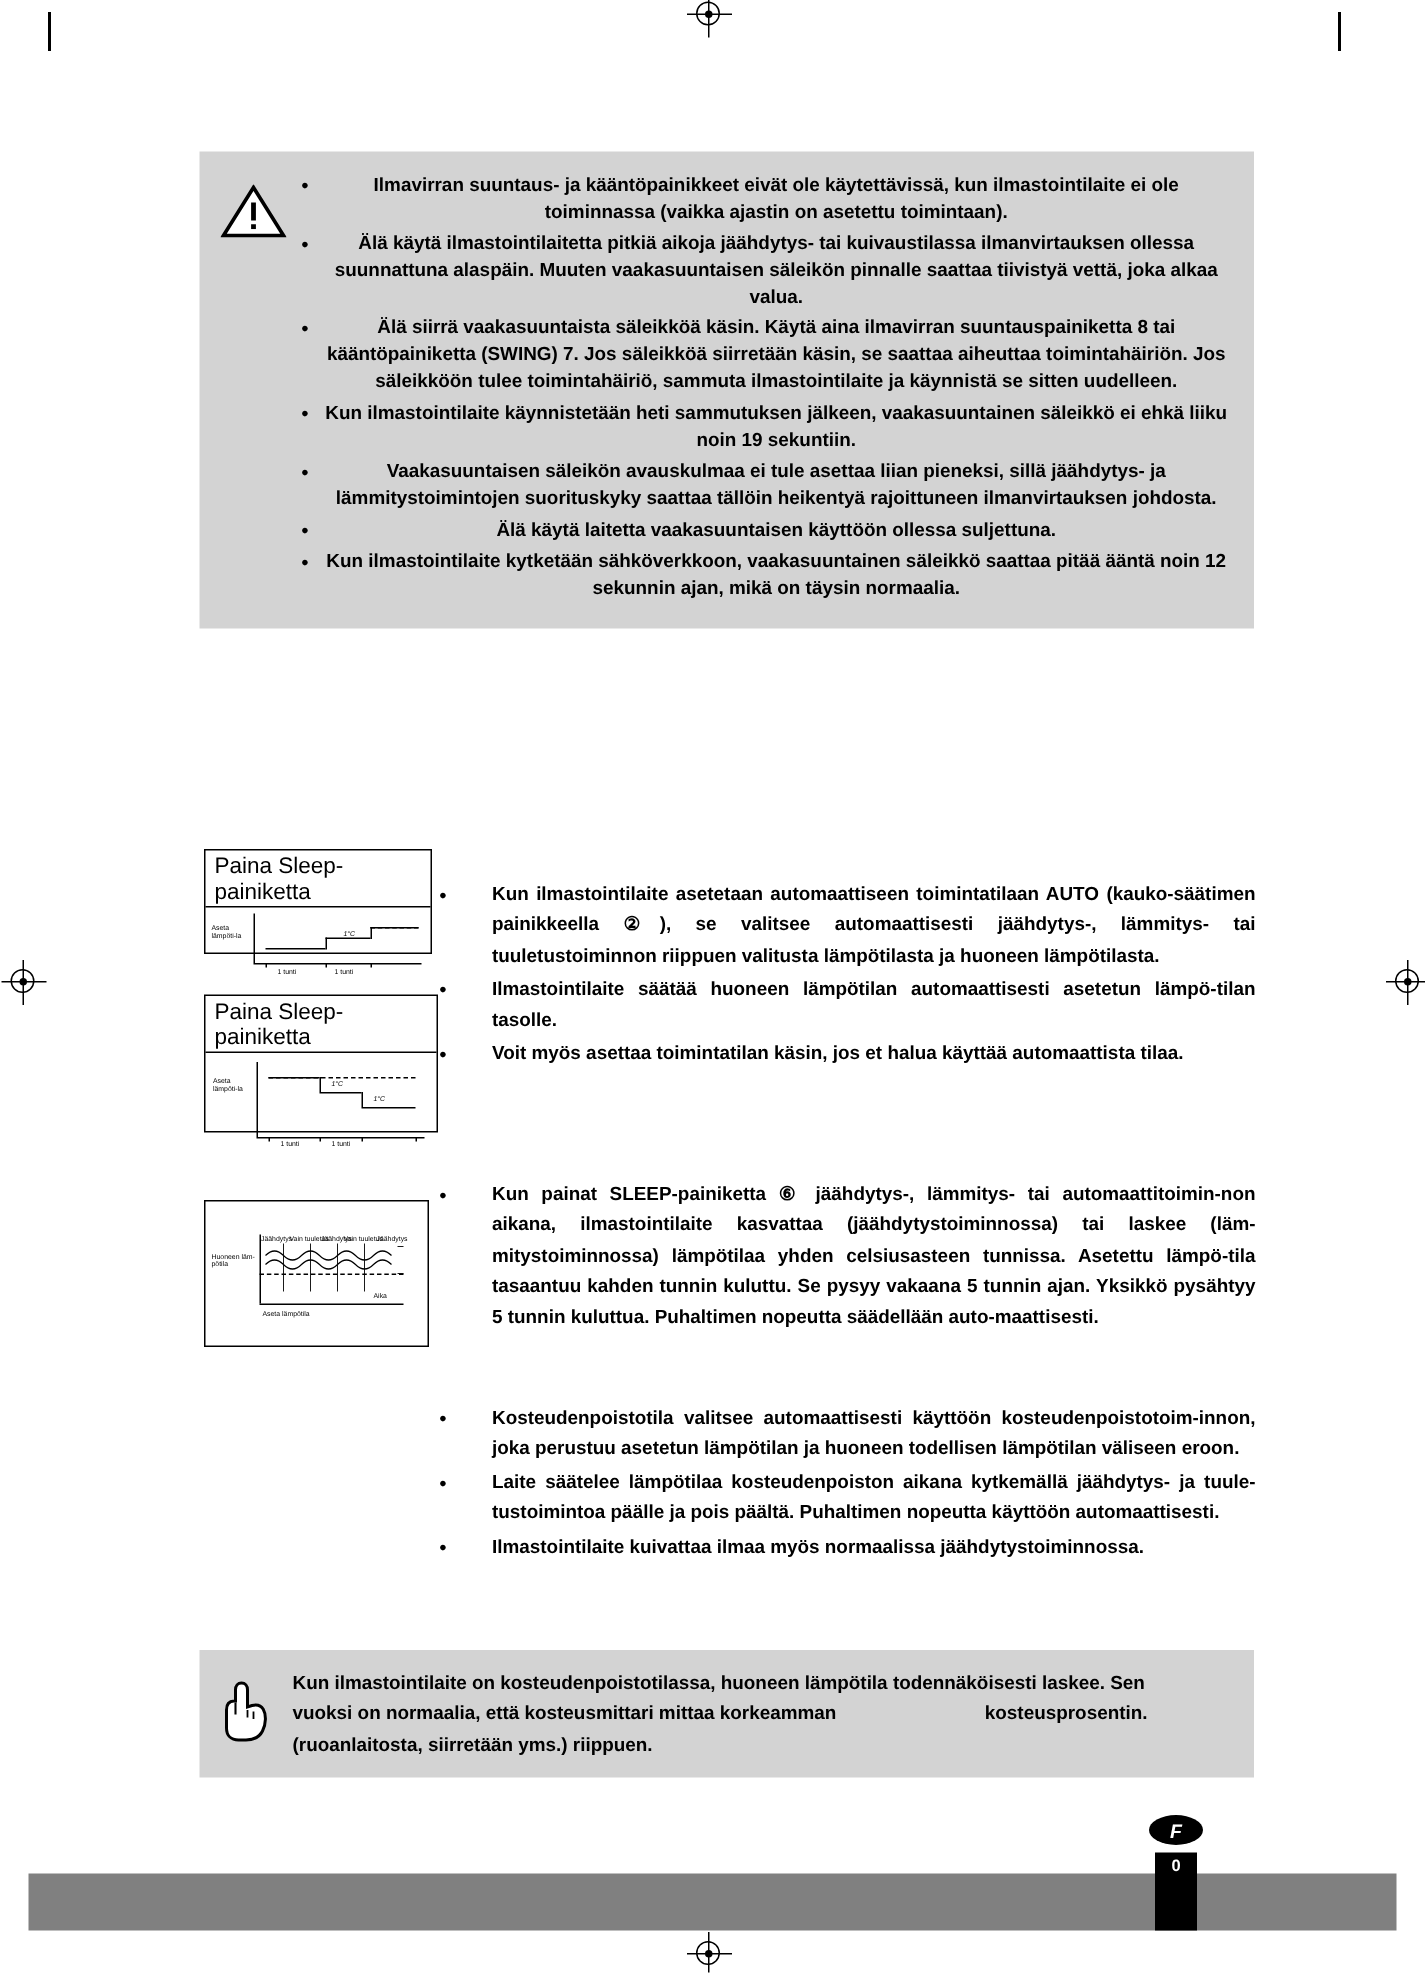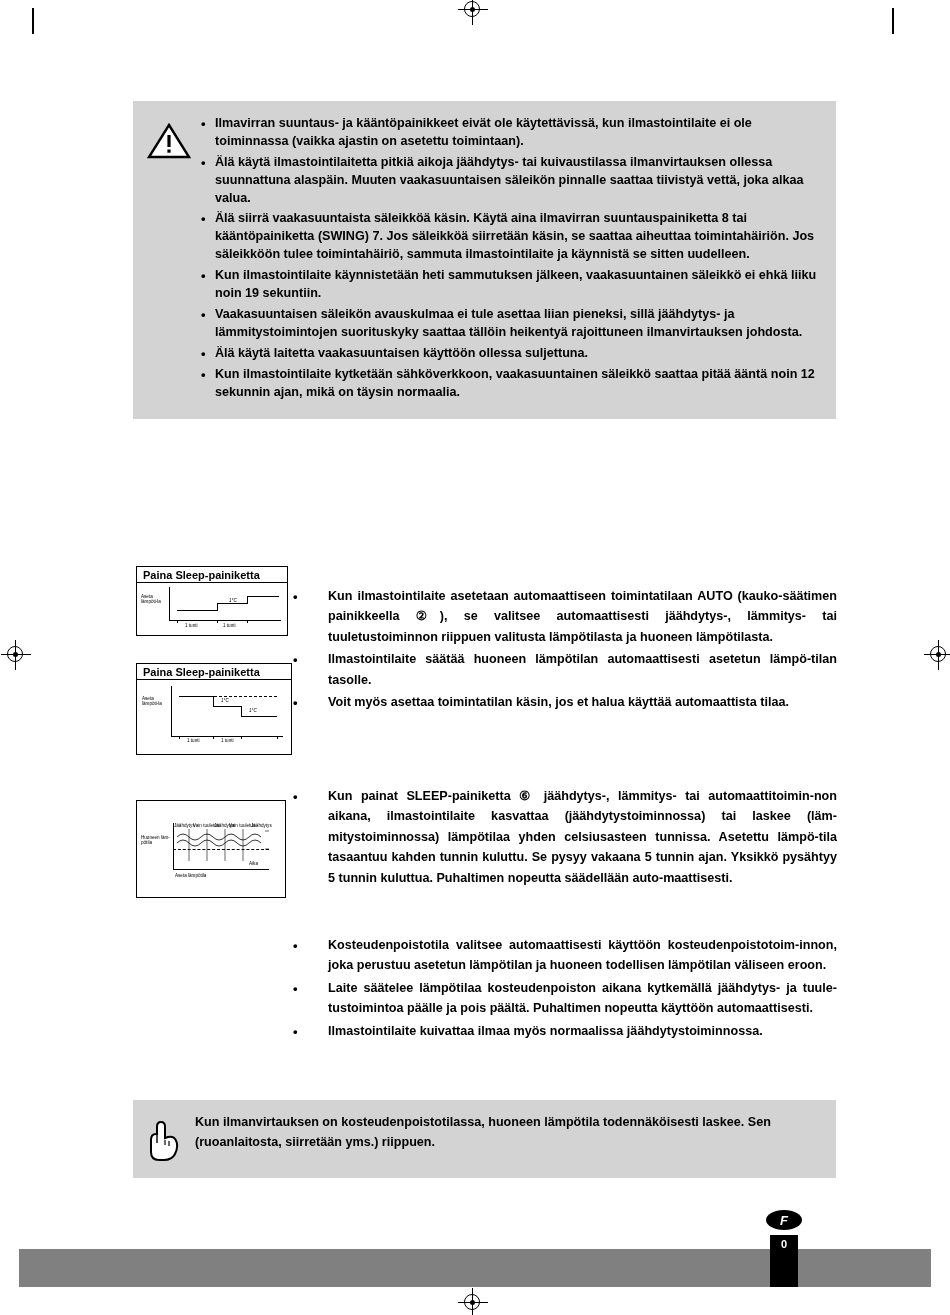--- a/index.html
+++ b/index.html
@@ -84,20 +84,21 @@
     font-weight: bold;
     margin-bottom: 3px;
   }
   .warning-list li .bullet {
     flex: 0 0 14px;
     font-size: 13px;
     line-height: 1.42;
   }
   .warning-list li .txt {
     flex: 1 1 auto;
+    text-align: center;
   }
 
   
   .content-list {
     position: absolute;
     margin: 0;
     padding: 0;
     list-style: none;
   }
   .content-list li {
@@ -121,22 +122,22 @@
   #block-dry   { left: 293px; top: 935px; width: 544px; }
 
   
   .figure {
     position: absolute;
     border: 1px solid #000;
     background: #ffffff;
     box-sizing: border-box;
   }
   .fig-caption {
-    font-size: 11px;
-    font-weight: bold;
+    font-size: 15px;
+    font-weight: normal;
     padding: 2px 6px 1px 6px;
   }
   .fig-body {
     position: relative;
     border-top: 1px solid #000;
     height: 100%;
   }
   .fig1 { left: 136px; top: 566px; width: 152px; height: 70px; }
   .fig2 { left: 136px; top: 663px; width: 156px; height: 92px; }
   .fig3 { left: 136px; top: 800px; width: 150px; height: 98px; }
@@ -415,20 +416,25 @@
     <svg width="40" height="46" viewBox="0 0 40 46">
       <path d="M16,6 C18.5,6 20,8 20,10.5 L20,22 L23,21 C26,20.2 29,21 30.5,23.5
                C32.5,27 32.5,33 30,38 C28,42 24,44 19,44 L14,44 C9,44 6,41 6,36
                L6,24 C6,20 8,18 11,18 L12,18 L12,10.5 C12,8 13.5,6 16,6 Z" fill="#ffffff" stroke="#000000" stroke-width="2"></path>
       <path d="M12,19 L12,27" stroke="#000" stroke-width="1.4" fill="none"></path>
       <path d="M20,24 L20,29" stroke="#000" stroke-width="1.2" fill="none"></path>
       <path d="M24,25 L24,30" stroke="#000" stroke-width="1.2" fill="none"></path>
     </svg>
   </div>
   <div class="note-text">
-    <p>Kun ilmanvirtauksen on kosteudenpoistotilassa, huoneen lämpötila todennäköisesti laskee. Sen</p>
+    <p>Kun ilmastointilaite on kosteudenpoistotilassa, huoneen lämpötila todennäköisesti laskee. Sen</p>
+    <p>
+      <span>vuoksi on normaalia, että kosteusmittari mittaa korkeamman</span>
+      <span class="gapword" style="width:92px;"></span>
+      <span>kosteusprosentin.</span>
+    </p>
     <p>(ruoanlaitosta, siirretään yms.) riippuen.</p>
   </div>
 </div>
 
 <div class="lang-badge">F</div>
 <div class="footer-bar"></div>
 <div class="footer-num-box">0</div>
 
 </body></html>

